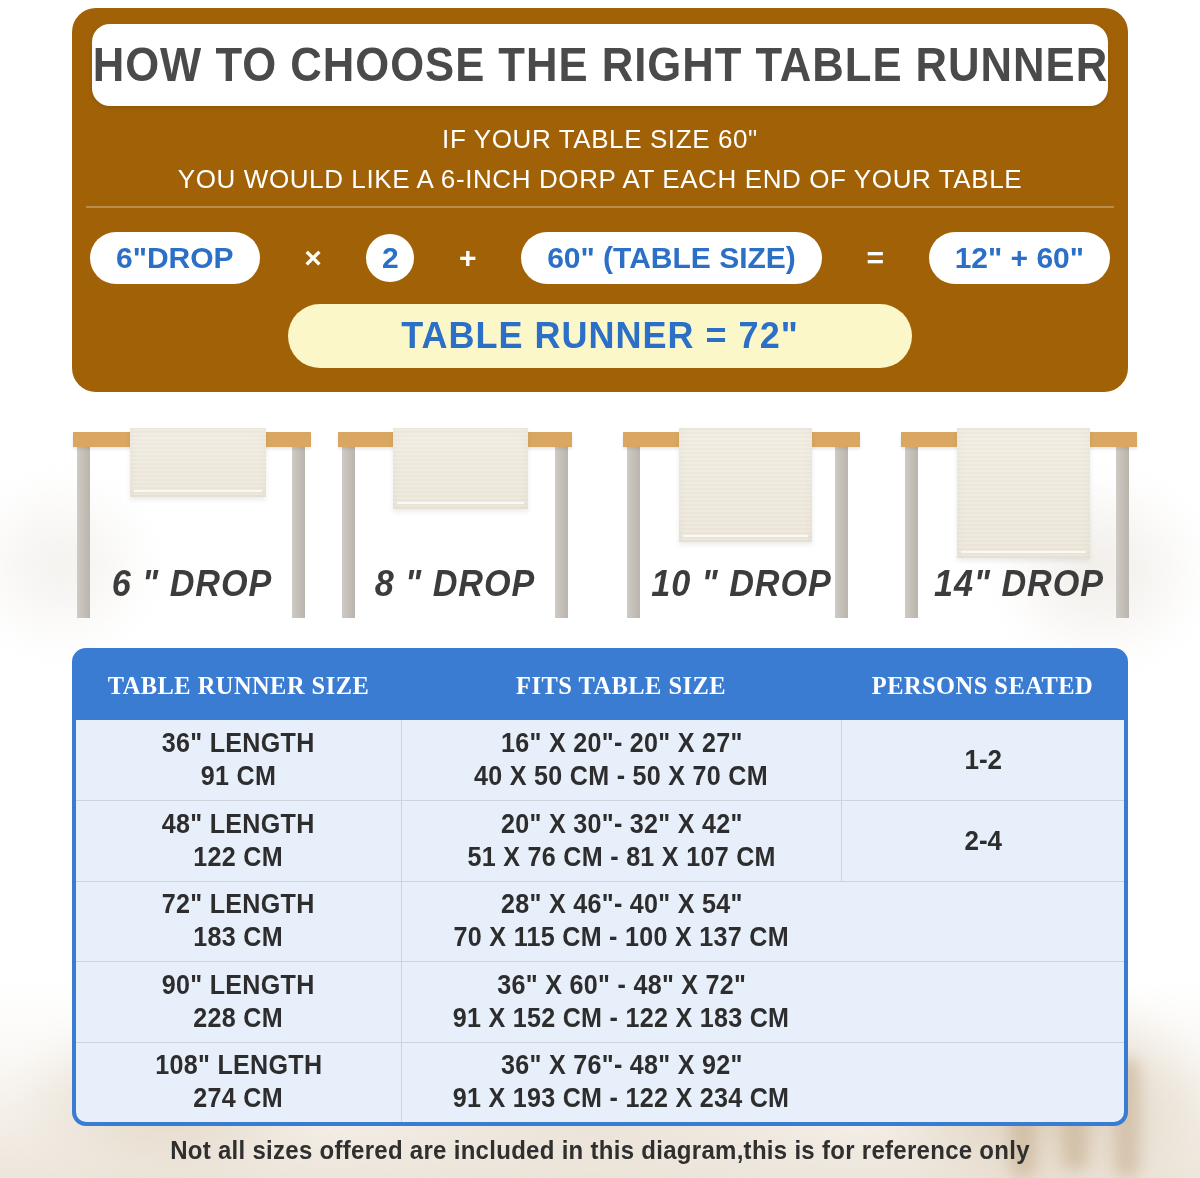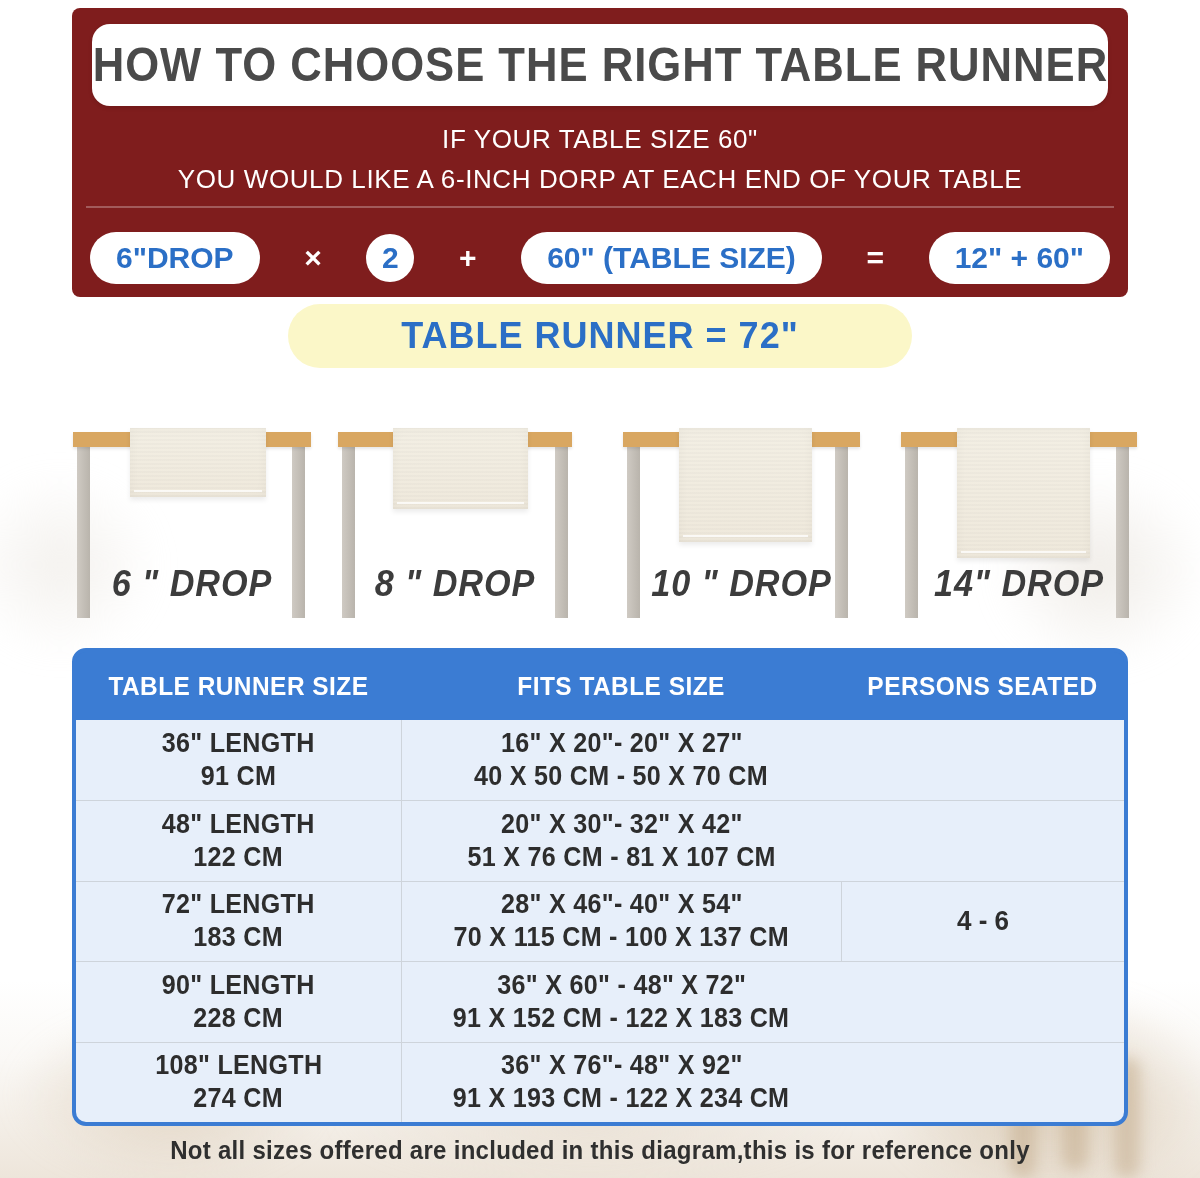--- a/index.html
+++ b/index.html
@@ -26,22 +26,22 @@
   .blob.b5 { left:-40px; top:470px;  width:200px; height:190px; background:radial-gradient(ellipse, rgba(233,228,221,0.5), transparent 70%); }
   .spindle { position:absolute; width:26px; height:120px; border-radius:12px; background:rgba(196,172,140,0.5); filter:blur(7px); }
   .sp1 { left:1010px; top:1058px; }
   .sp2 { left:1062px; top:1050px; }
   .sp3 { left:1114px; top:1058px; }
 
   .content { position:absolute; inset:0; z-index:1; }
 
   
   .hero {
-    position:absolute; left:72px; top:8px; width:1056px; height:289px;
-    background:#7f1d1d; border-radius:8px;
+    position:absolute; left:72px; top:8px; width:1056px; height:384px;
+    background:#a16207; border-radius:24px;
   }
   .title-box {
     position:absolute; left:20px; top:16px; width:1016px; height:82px;
     background:#ffffff; border-radius:18px;
     display:flex; align-items:center; justify-content:center;
     box-shadow:0 2px 4px rgba(0,0,0,0.12);
   }
   .title-box h1 {
     font-size:45px; font-weight:900; color:#4A4A4A; letter-spacing:1px;
     transform:scale(0.97,1.08); white-space:nowrap;
@@ -121,21 +121,21 @@
   }
 
   
   .size-table {
     position:absolute; left:72px; top:648px; width:1056px; height:478px;
     border:4px solid #3B7CD3; border-radius:14px; overflow:hidden;
     background:#3B7CD3;
   }
   .st-header {
     height:68px; background:#3B7CD3; display:grid;
-    grid-template-columns:31% 42% 27%; align-items:center;
+    grid-template-columns:31% 42% 27%; align-items:center;font-family:Liberation Serif, serif;
   }
   .st-header .hcell {
     text-align:center; color:#ffffff; font-size:26px; font-weight:800;
     letter-spacing:0.5px; transform:scaleX(0.94); white-space:nowrap;
   }
   .st-body {
     height:402px; background:rgba(255,255,255,0.88);
     display:grid; grid-template-rows:repeat(5,1fr);
   }
   .st-row {
@@ -243,45 +243,48 @@
 
         <div class="st-row">
           <div class="st-cell">
             <span class="ln">36" LENGTH</span>
             <span class="ln">91 CM</span>
           </div>
           <div class="st-cell">
             <span class="ln">16" X 20"- 20" X 27"</span>
             <span class="ln">40 X 50 CM - 50 X 70 CM</span>
           </div>
+          <div class="st-cell">
+            <span class="persons">1-2</span>
+          </div>
         </div>
 
         <div class="st-row">
           <div class="st-cell">
             <span class="ln">48" LENGTH</span>
             <span class="ln">122 CM</span>
           </div>
           <div class="st-cell">
             <span class="ln">20" X 30"- 32" X 42"</span>
             <span class="ln">51 X 76 CM - 81 X 107 CM</span>
           </div>
+          <div class="st-cell">
+            <span class="persons">2-4</span>
+          </div>
         </div>
 
         <div class="st-row">
           <div class="st-cell">
             <span class="ln">72" LENGTH</span>
             <span class="ln">183 CM</span>
           </div>
           <div class="st-cell">
             <span class="ln">28" X 46"- 40" X 54"</span>
             <span class="ln">70 X 115 CM - 100 X 137 CM</span>
           </div>
-          <div class="st-cell">
-            <span class="persons">4 - 6</span>
-          </div>
         </div>
 
         <div class="st-row">
           <div class="st-cell">
             <span class="ln">90" LENGTH</span>
             <span class="ln">228 CM</span>
           </div>
           <div class="st-cell">
             <span class="ln">36" X 60" - 48" X 72"</span>
             <span class="ln">91 X 152 CM - 122 X 183 CM</span>

